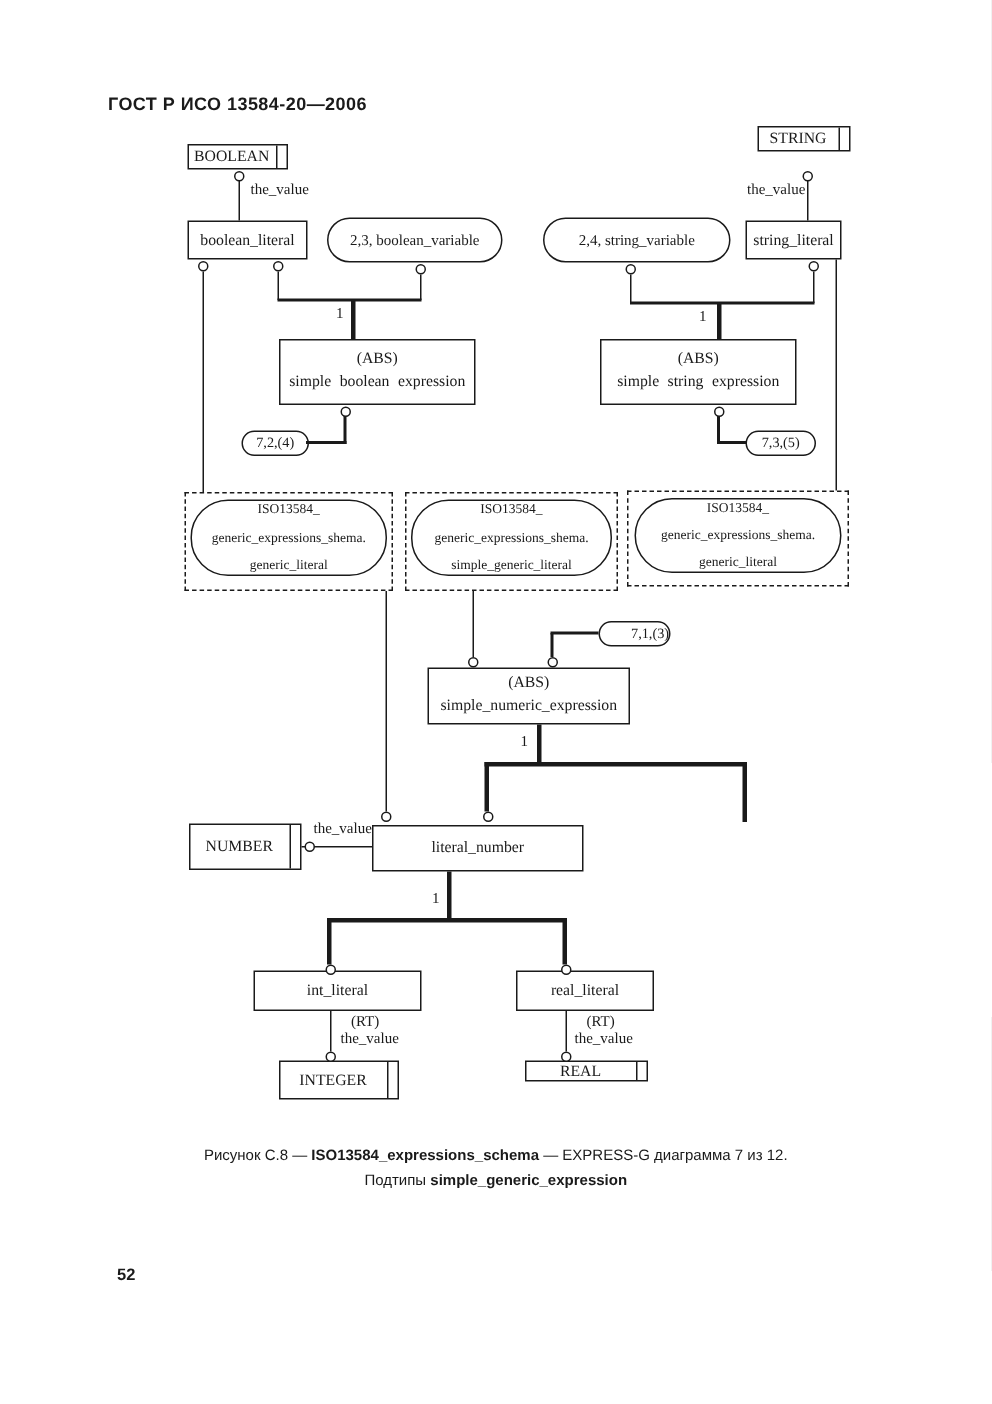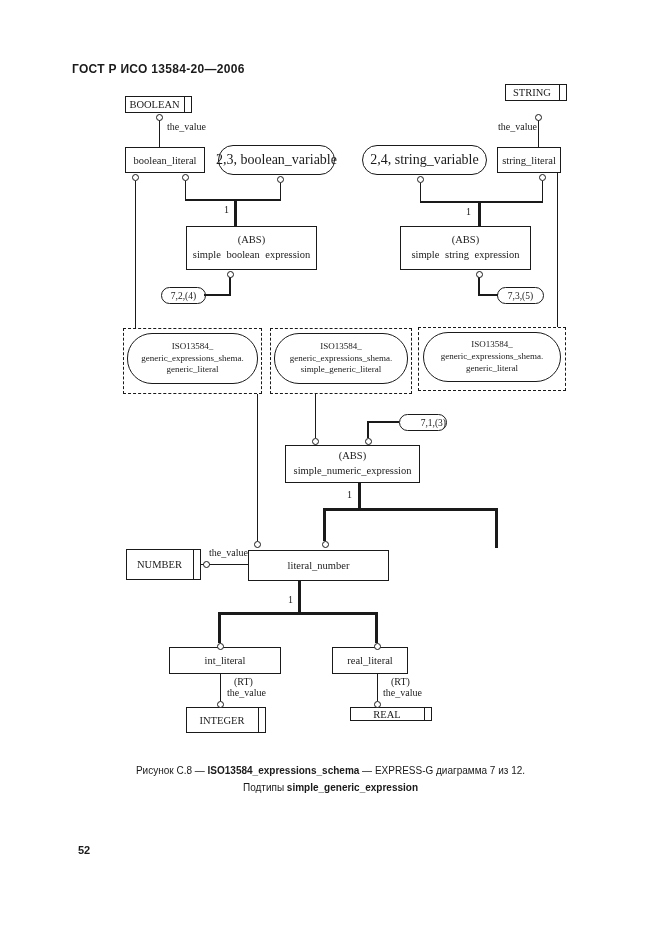--- a/index.html
+++ b/index.html
@@ -15,26 +15,26 @@
   }
   .box {
     position:absolute; border:1px solid #1a1a1a; background:#fff;
     display:flex; align-items:center; justify-content:center;
     font-size:10.5px; text-align:center; box-sizing:border-box; white-space:nowrap;
   }
   .thickb { border-width:1.5px; }
   .two-line { flex-direction:column; line-height:1.4; word-spacing:3px; }
   .typebox { padding-right:8px; }
   .dbl { position:absolute; top:0; bottom:0; right:6px; width:0; border-left:1px solid #1a1a1a; }
-  .oval { border-radius:16px; font-size:14px; }
+  .oval { border-radius:16px; font-size:10px; }
   .pill { border-radius:9px; font-size:9.5px; }
   .dashedbox { position:absolute; border:1px dashed #1a1a1a; box-sizing:border-box; }
   .stadium {
     position:absolute; border:1px solid #1a1a1a; border-radius:25px; background:#fff;
-    display:flex; flex-direction:column; align-items:center; justify-content:center;
+    display:flex; flex-direction:column; align-items:center; justify-content:space-between;
     font-size:9px; line-height:1.3; text-align:center; box-sizing:border-box; white-space:nowrap;
   }
   .vline, .hline { position:absolute; background:#1a1a1a; }
   .circ {
     position:absolute; width:7px; height:7px; border:1px solid #1a1a1a;
     border-radius:50%; background:#fff; box-sizing:border-box;
   }
   .lbl { position:absolute; font-size:10px; white-space:nowrap; }
   .caption {
     position:absolute; left:40px; right:40px; top:763px; text-align:center;
@@ -92,21 +92,21 @@
   <div class="box two-line thickb" style="left:285px;top:445px;width:135px;height:38px;">
     <span>(ABS)</span>
     <span>simple_numeric_expression</span>
   </div>
   <div class="box" style="left:248px;top:550px;width:141px;height:31px;">
     <span>literal_number</span>
   </div>
   <div class="box" style="left:169px;top:647px;width:112px;height:27px;">
     <span>int_literal</span>
   </div>
-  <div class="box" style="left:332px;top:647px;width:76px;height:27px;">
+  <div class="box" style="left:344px;top:647px;width:92px;height:27px;">
     <span>real_literal</span>
   </div>
 
   <div class="box oval" style="left:218px;top:145px;width:117px;height:30px;">
     <span>2,3, boolean_variable</span>
   </div>
   <div class="box oval" style="left:362px;top:145px;width:125px;height:30px;">
     <span>2,4, string_variable</span>
   </div>
 

